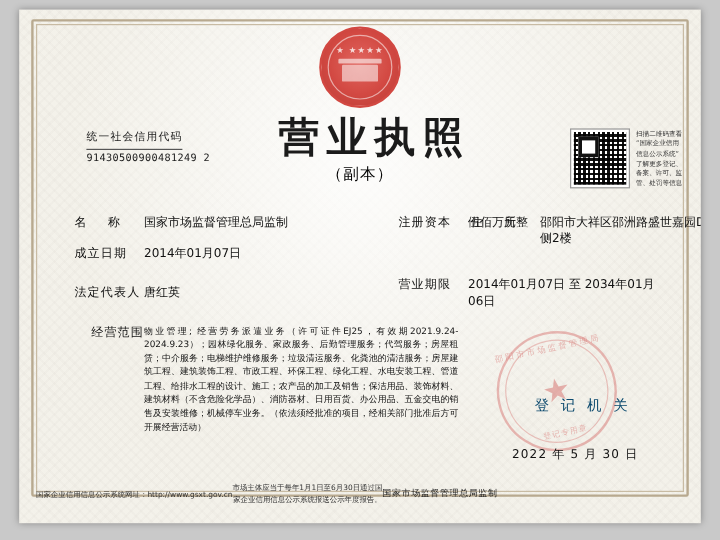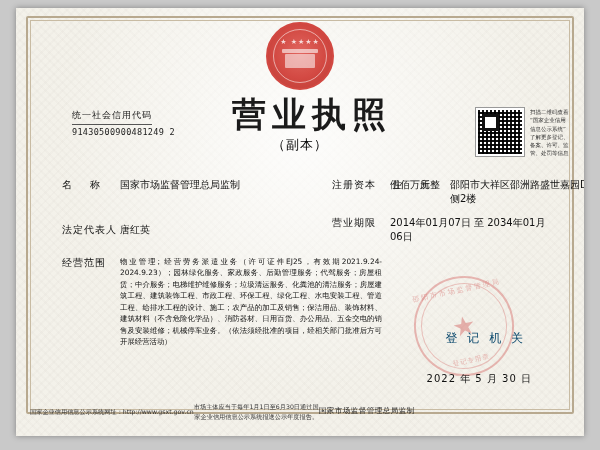--- a/index.html
+++ b/index.html
@@ -106,21 +106,21 @@
   .col-l{width:270px;display:flex;}
   .col-r{flex:1;display:flex;}
   .lbl{
     width:58px;flex:0 0 58px;
     letter-spacing:4px;
     font-size:10px;color:#111;
   }
   .lbl.tight{letter-spacing:1px;}
   .val{flex:1;font-size:10px;color:#111;}
   .scope-row{display:flex;margin-top:2px;}
-  .scope-lbl{width:58px;flex:0 0 58px;letter-spacing:1px;font-size:10px;}
+  .scope-lbl{width:58px;flex:0 0 58px;letter-spacing:1px;font-size:10px;text-align:right;}
   .scope-val{
     width:262px;font-size:7.4px;line-height:1.55;color:#111;text-align:justify;
   }
   .addr-col{position:absolute;left:330px;top:0;width:225px;}
   
   .seal{
     position:absolute;left:398px;top:268px;width:96px;height:96px;border-radius:50%;
     border:2.5px solid rgba(198,40,40,.55);
     transform:rotate(-12deg);
     opacity:.55;
@@ -190,20 +190,24 @@
         <div class="lbl">名　称</div>
         <div class="val">国家市场监督管理总局监制</div>
       </div>
       <div class="col-r">
         <div class="lbl tight">注册资本</div>
         <div class="val">伍佰万元整</div>
       </div>
     </div>
 
     <div class="row">
+      <div class="col-r">
+        <div class="lbl tight">成立日期</div>
+        <div class="val">2014年01月07日</div>
+      </div>
     </div>
 
     <div class="row">
       <div class="col-l">
         <div class="lbl tight">法定代表人</div>
         <div class="val">唐红英</div>
       </div>
       <div class="col-r">
         <div class="lbl tight">营业期限</div>
         <div class="val">2014年01月07日 至 2034年01月06日</div>

